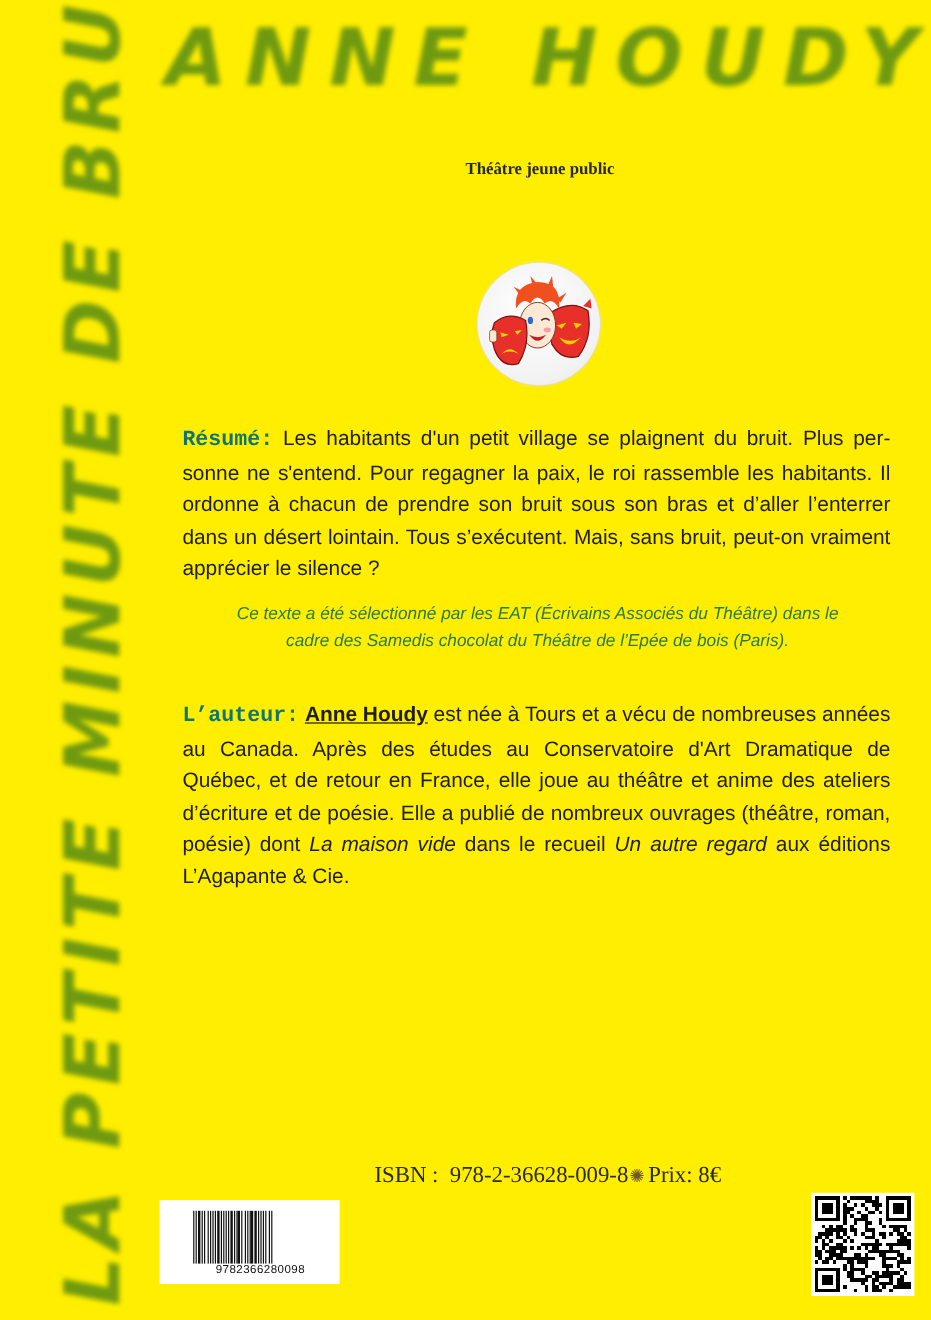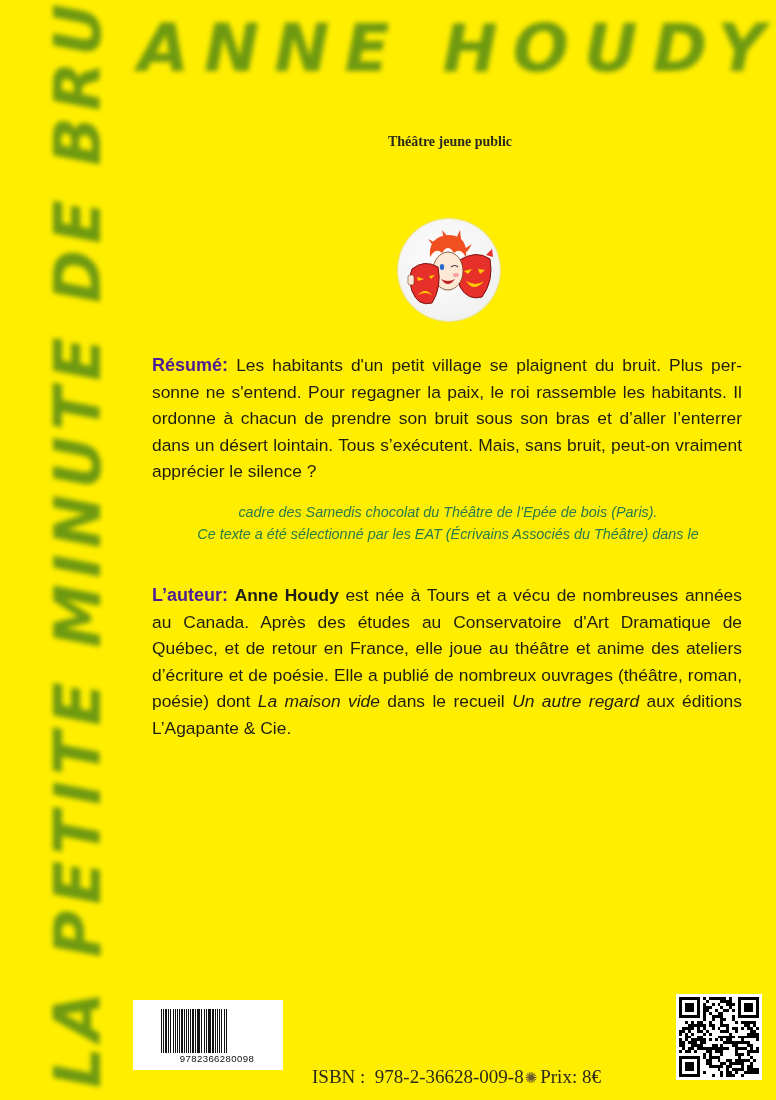--- a/index.html
+++ b/index.html
@@ -63,25 +63,26 @@
       font-family: "Liberation Sans", sans-serif;
       font-size: 17.4px;
       line-height: 26.6px;
       color: #1f1f10;
       text-align: justify;
       hyphens: manual;
     }
     .resume { top: 352px; }
     .author { top: 582px; }
     .label-red {
-      color: #4c1d95;
+      color: #0f766e;
       font-weight: bold;
       font-size: 18px;
-    }
-    .bold { font-weight: bold; }
+      font-family: Liberation Mono, monospace;
+    }
+    .bold { font-weight: bold; text-decoration: underline; }
     .ital { font-style: italic; }
     .note {
       position: absolute;
       left: 150px; width: 596px; top: 502px;
       text-align: center;
       font-family: "Liberation Sans", sans-serif;
       font-style: italic;
       font-size: 14.4px;
       line-height: 21.5px;
       color: #287a4a;
@@ -103,21 +104,21 @@
     .barcode-num {
       text-align: center;
       font-family: "Liberation Sans", sans-serif;
       font-size: 9.6px;
       color: #111;
       line-height: 12px;
       letter-spacing: 0.4px;
     }
     .isbn-line {
       position: absolute;
-      left: 312px; top: 1065px;
+      left: 312px; top: 968px;
       white-space: nowrap;
       font-family: "Liberation Serif", serif;
       font-size: 19px;
       color: #2a2a1a;
       line-height: 24px;
     }
     .isbn-line .sep { color: #6b5a2a; font-size: 15px; margin: 0 3px 0 1px; }
     .qr {
       position: absolute;
       left: 676px; top: 994px;
@@ -157,22 +158,22 @@
     <path d="M20 76 Q27 68 34 76 Q27 72 20 76 Z" fill="#ffcc00"></path>
     <rect x="10" y="56" width="6" height="10" rx="2" fill="#fde8d6" stroke="#7a3a10" stroke-width="0.6"></rect>
   </svg>
 </div>
 
 <div class="para resume">
   <span class="label-red">Résumé:</span><span> Les habitants d'un petit village se plaignent du bruit. Plus per­sonne ne s'entend. Pour regagner la paix, le roi rassemble les habitants. Il ordonne à chacun de prendre son bruit sous son bras et d’aller l’enter­rer dans un désert lointain. Tous s’exécutent. Mais, sans bruit, peut-on vraiment apprécier le silence ?</span>
 </div>
 
 <div class="note">
+  <div>Ce texte a été sélectionné par les EAT (Écrivains Associés du Théâtre) dans le</div>
   <div>cadre des Samedis chocolat du Théâtre de l’Epée de bois (Paris).</div>
-  <div>Ce texte a été sélectionné par les EAT (Écrivains Associés du Théâtre) dans le</div>
 </div>
 
 <div class="para author">
   <span class="label-red">L’auteur:</span>
   <span class="bold">Anne Houdy</span><span> est née à Tours et a vécu de nombreuses années au Canada. Après des études au Conservatoire d'Art Dramatique de Québec, et de retour en France, elle joue au théâtre et anime des ateliers d’écriture et de poésie. Elle a publié de nombreux ouvrages (théâtre, roman, poésie) dont </span><span class="ital">La maison vide</span><span> dans le recueil </span><span class="ital">Un autre regard</span><span> aux éditions L’Agapante &amp; Cie.</span>
 </div>
 
 <div class="barcode">
   <div class="barcode-bars" id="bars">
       <span style="width: 1.44px;"></span>

